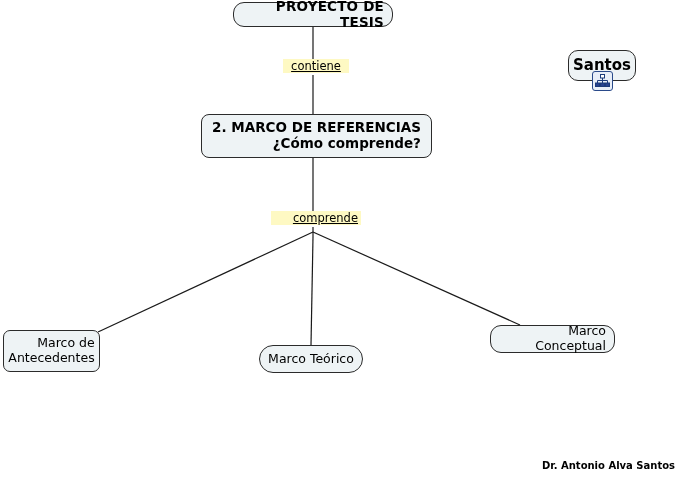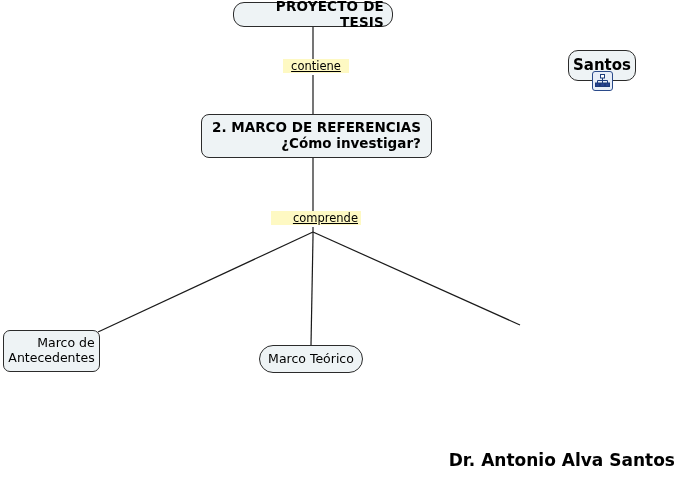--- a/index.html
+++ b/index.html
@@ -144,21 +144,21 @@
   }
   #inicio-badge svg {
     display: block;
   }
   
   #footer-credit {
     position: absolute;
     right: 8px;
     bottom: 8px;
     text-align: right;
-    font-size: 17px;
+    font-size: 10px;
     font-weight: bold;
     line-height: 1.35;
     color: #000000;
   }
   #footer-credit span {
     display: block;
     white-space: nowrap;
   }
 </style>
 </head>
@@ -185,21 +185,21 @@
 
   <div class="node node-bold node-title" id="node-proyecto">
     <span class="node-text">PROYECTO DE TESIS</span>
   </div>
 
   <div class="link-label" id="label-contiene">contiene</div>
 
   <div class="node node-bold node-main" id="node-marco-ref">
     <span class="node-text">
       <span>2. MARCO DE REFERENCIAS</span><br>
-      <span>¿Cómo investigar?</span>
+      <span>¿Cómo comprende?</span>
     </span>
   </div>
 
   <div class="link-label" id="label-comprende">comprende</div>
 
   <div class="node node-inicio" id="node-inicio">
     <span class="node-text">Santos</span>
   </div>
 
   <div id="inicio-badge">
@@ -220,18 +220,21 @@
     <span class="node-text">
       <span>Marco de</span><br>
       <span>Antecedentes</span>
     </span>
   </div>
 
   <div class="node node-leaf" id="node-teorico">
     <span class="node-text">Marco Teórico</span>
   </div>
 
+  <div class="node node-leaf" id="node-conceptual">
+    <span class="node-text">Marco Conceptual</span>
+  </div>
 
   <div id="footer-credit">
     <span>Dr. Antonio Alva Santos</span>
   </div>
 
 </div>
 
 </body></html>

